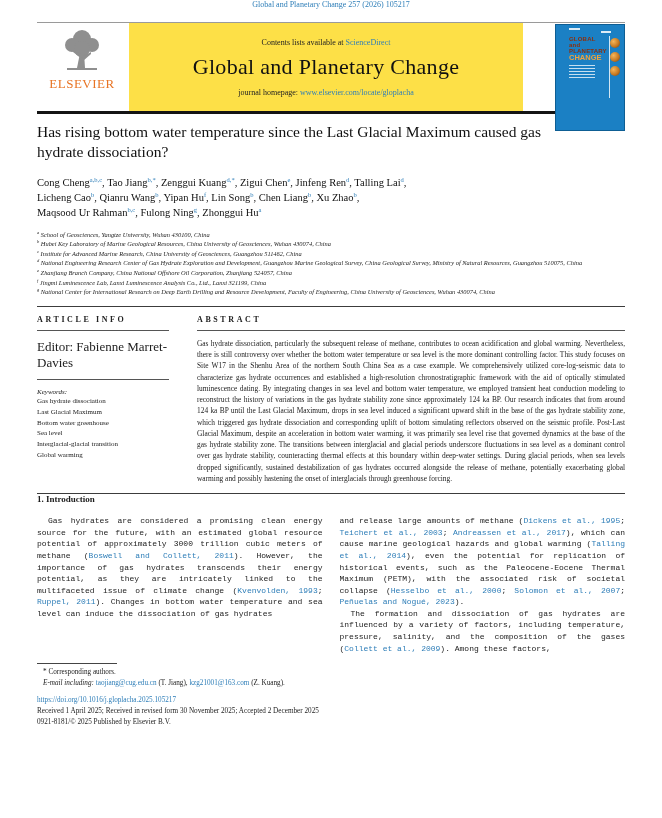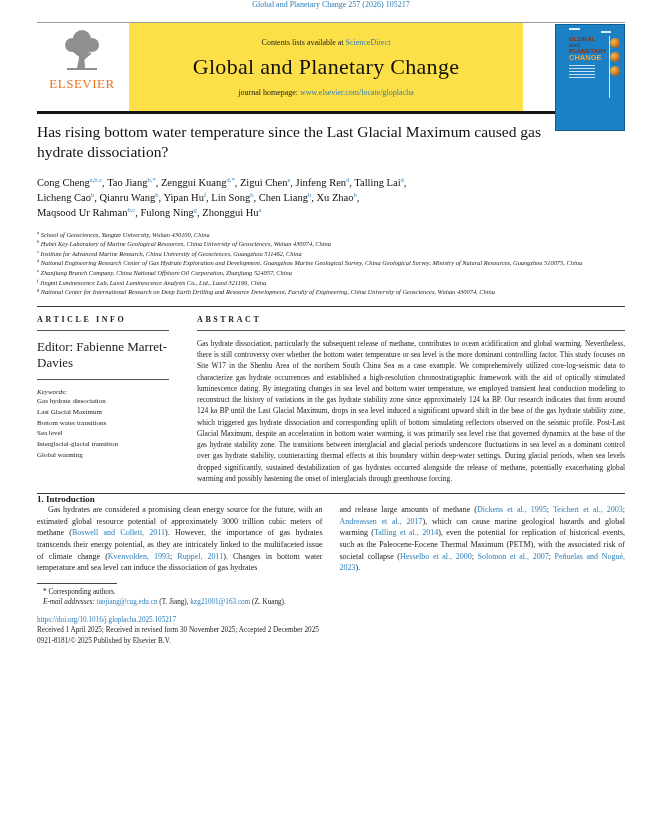--- a/index.html
+++ b/index.html
@@ -51,21 +51,21 @@
   .block-heading{font-size:8px;font-weight:bold;letter-spacing:2.6px;color:#222;}
   .head-rule{border-bottom:1px solid #555;margin-top:6px;}
   .editor-line{font-size:13px;margin-top:8px;}
   .mid-rule{border-bottom:1px solid #555;margin-top:8px;}
   .kw-label{font-size:7px;font-style:italic;margin-top:8px;}
   .kw{font-size:7px;line-height:1.55;}
   .abs-text{font-size:7.4px;line-height:1.52;text-align:justify;margin-top:7px;color:#1c1c1c;}
 
   
   .intro-heading{font-size:9px;font-weight:bold;}
-  .columns{display:flex;}
+  .columns{display:flex;margin-top:11px;font-family:Liberation Mono, monospace;}
   .col{flex:1;font-size:8px;line-height:1.45;text-align:justify;color:#1c1c1c;}
   .col + .col{margin-left:17px;}
   .col p{margin:0;}
   .indent{text-indent:11px;}
 
   
   .fn-block{margin-top:9px;}
   .fn-rule{width:80px;border-top:1px solid #444;margin-bottom:3px;}
   .fn-line{font-size:7.2px;line-height:1.45;padding-left:6px;}
   .footer-block{margin-top:7px;font-size:7.2px;line-height:1.5;}
@@ -164,21 +164,21 @@
       <div class="head-rule"></div>
       <div class="editor-line">Editor: Fabienne Marret-Davies</div>
       <div class="mid-rule"></div>
       <div class="kw-label">Keywords:</div>
       <div>
 
           <div class="kw">Gas hydrate dissociation</div>
 
           <div class="kw">Last Glacial Maximum</div>
 
-          <div class="kw">Bottom water transitions</div>
+          <div class="kw">Bottom water greenhouse</div>
 
           <div class="kw">Sea level</div>
 
           <div class="kw">Interglacial-glacial transition</div>
 
           <div class="kw">Global warming</div>
         </div>
     </div>
     <div class="abs-col">
       <div class="block-heading">ABSTRACT</div>
@@ -190,27 +190,28 @@
   <div class="sec-rule"></div>
 
   <div class="intro-heading">1. Introduction</div>
 
   <div class="columns">
     <div class="col">
       <p class="indent"><span>Gas hydrates are considered a promising clean energy source for the future, with an estimated global resource potential of approximately 3000 trillion cubic meters of methane (</span><span class="lnk">Boswell and Collett, 2011</span><span>). However, the importance of gas hydrates transcends their energy potential, as they are intricately linked to the multifaceted issue of climate change (</span><span class="lnk">Kvenvolden, 1993</span><span>; </span><span class="lnk">Ruppel, 2011</span><span>). Changes in bottom water temperature and sea level can induce the dissociation of gas hydrates</span></p>
     </div>
     <div class="col">
       <p><span>and release large amounts of methane (</span><span class="lnk">Dickens et al., 1995</span><span>; </span><span class="lnk">Teichert et al., 2003</span><span>; </span><span class="lnk">Andreassen et al., 2017</span><span>), which can cause marine geological hazards and global warming (</span><span class="lnk">Talling et al., 2014</span><span>), even the potential for replication of historical events, such as the Paleocene-Eocene Thermal Maximum (PETM), with the associated risk of societal collapse (</span><span class="lnk">Hesselbo et al., 2000</span><span>; </span><span class="lnk">Solomon et al., 2007</span><span>; </span><span class="lnk">Peñuelas and Nogué, 2023</span><span>).</span></p>
+      <p class="indent"><span>The formation and dissociation of gas hydrates are influenced by a variety of factors, including temperature, pressure, salinity, and the composition of the gases (</span><span class="lnk">Collett et al., 2009</span><span>). Among these factors,</span></p>
     </div>
   </div>
 
   <div class="fn-block">
     <div class="fn-rule"></div>
     <div class="fn-line">* Corresponding authors.</div>
-    <div class="fn-line"><span class="it">E-mail addresses: </span><span class="lnk">taojiang@cug.edu.cn</span><span> (T. Jiang), </span><span class="lnk">kzg21001@163.com</span><span> (Z. Kuang).</span></div>
+    <div class="fn-line"><span class="it">E-mail including: </span><span class="lnk">taojiang@cug.edu.cn</span><span> (T. Jiang), </span><span class="lnk">kzg21001@163.com</span><span> (Z. Kuang).</span></div>
   </div>
 
   <div class="footer-block">
     <div class="lnk">https://doi.org/10.1016/j.gloplacha.2025.105217</div>
     <div>Received 1 April 2025; Received in revised form 30 November 2025; Accepted 2 December 2025</div>
     <div>0921-8181/© 2025 Published by Elsevier B.V.</div>
   </div>
 
 </div>
 

